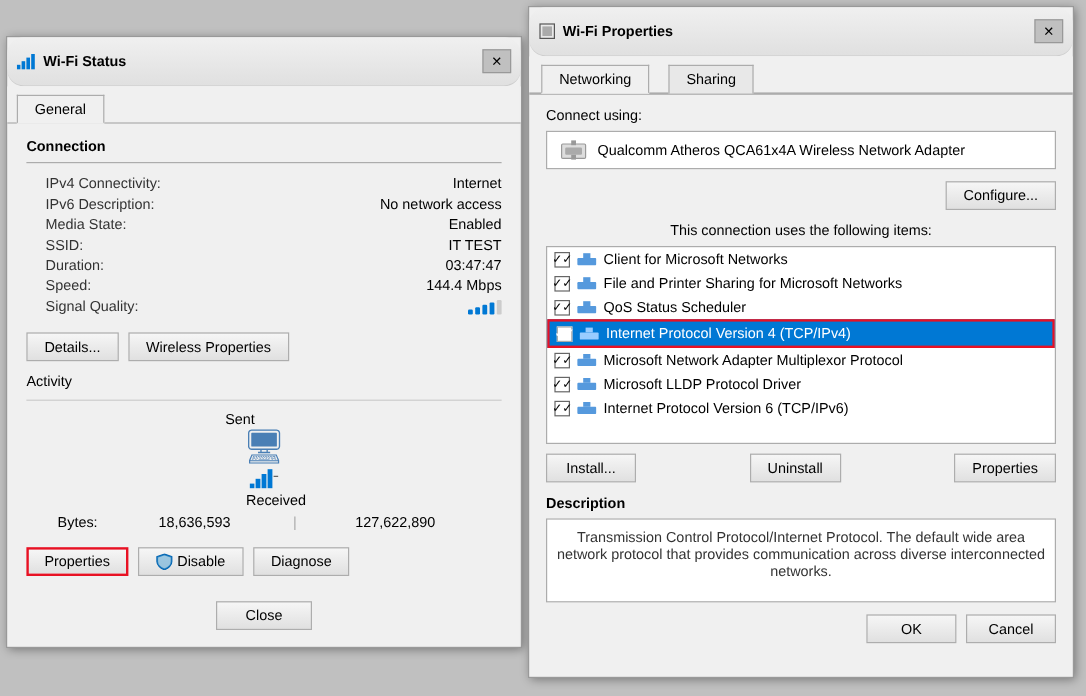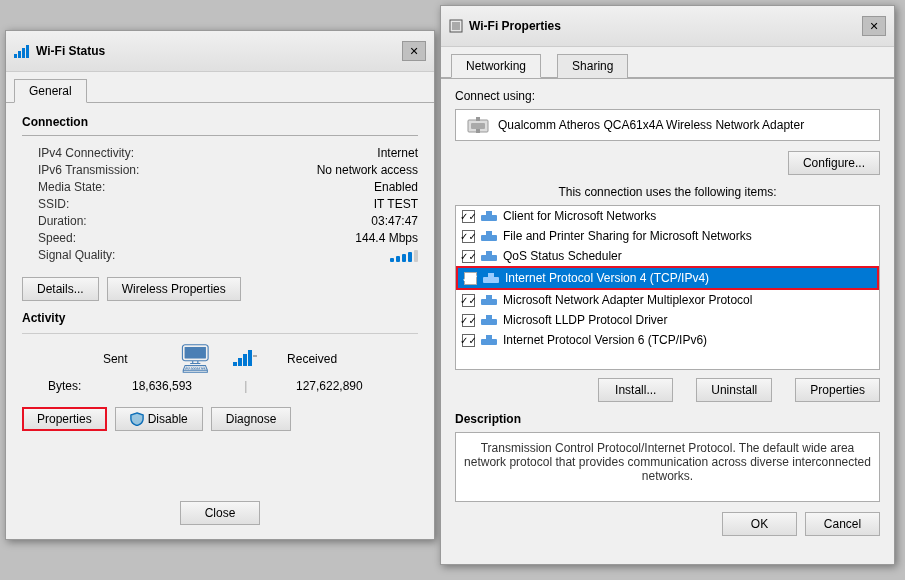--- a/index.html
+++ b/index.html
@@ -22,20 +22,21 @@
     }
 
     .title-bar {
       display: flex;
       align-items: center;
       justify-content: space-between;
       background: linear-gradient(to bottom, #f0f0f0, #e0e0e0);
       border-bottom: 1px solid #ccc;
       padding: 20px 8px;
       height: 32px;
+      border-radius: 14px;
     }
 
     .title-bar-left {
       display: flex;
       align-items: center;
       gap: 6px;
       font-size: 12px;
       font-weight: 600;
       color: #000;
     }
@@ -153,21 +154,21 @@
       display: flex;
       gap: 8px;
       margin: 10px 0;
     }
 
     .activity-section {
       margin-top: 8px;
     }
 
     .activity-header {
-      font-weight: 700;
+      font-weight: 400;
       margin-bottom: 8px;
     }
 
     
     .wifi-props-window {
       left: 440px;
       top: 5px;
       width: 455px;
       height: 560px;
     }
@@ -234,22 +235,22 @@
       content: '✓';
       color: #000;
     }
 
     .list-item.selected .checkbox.checked::after {
       color: #fff;
     }
 
     .action-buttons {
       display: flex;
-      gap: 23px;
-      justify-content: flex-end;
+      gap: 12px;
+      justify-content: space-between;
       margin-bottom: 10px;
     }
 
     .description-section {
       border: 1px solid #acacac;
       background: #fff;
       padding: 8px;
       min-height: 70px;
       font-size: 12px;
       color: #333;
@@ -306,21 +307,21 @@
   </div>
 
   <div class="window-content">
     <div class="section-label">Connection</div>
     <hr class="section-divider">
 
     <div class="info-grid">
       <span class="info-label">IPv4 Connectivity:</span>
       <span class="info-value">Internet</span>
 
-      <span class="info-label">IPv6 Transmission:</span>
+      <span class="info-label">IPv6 Description:</span>
       <span class="info-value">No network access</span>
 
       <span class="info-label">Media State:</span>
       <span class="info-value">Enabled</span>
 
       <span class="info-label">SSID:</span>
       <span class="info-value">IT TEST</span>
 
       <span class="info-label">Duration:</span>
       <span class="info-value">03:47:47</span>
@@ -342,21 +343,21 @@
 
     <div class="buttons-row">
       <button class="btn">Details...</button>
       <button class="btn">Wireless Properties</button>
     </div>
 
     <div class="activity-section">
       <div class="activity-header">Activity</div>
       <hr class="activity-divider">
 
-      <div style="display:flex; align-items:center; padding: 0 10px; margin-bottom:4px;">
+      <div style="display:flex; align-items:center; padding: 0 10px; margin-bottom:4px;flex-direction:column;">
         <span style="flex:1;"></span>
         <span style="margin-right: 40px;">Sent</span>
         <span style="font-size: 28px; color:#4a7fb5; margin: 0 10px;">🖥</span>
         <span style="margin: 0 10px;">
           <svg width="24" height="18" viewBox="0 0 24 18">
             <rect x="0" y="14" width="4" height="4" fill="#0078d4"></rect>
             <rect x="5" y="10" width="4" height="8" fill="#0078d4"></rect>
             <rect x="10" y="6" width="4" height="12" fill="#0078d4"></rect>
             <rect x="15" y="2" width="4" height="16" fill="#0078d4"></rect>
             <line x1="20" y1="8" x2="24" y2="8" stroke="#666" stroke-width="1"></line>

